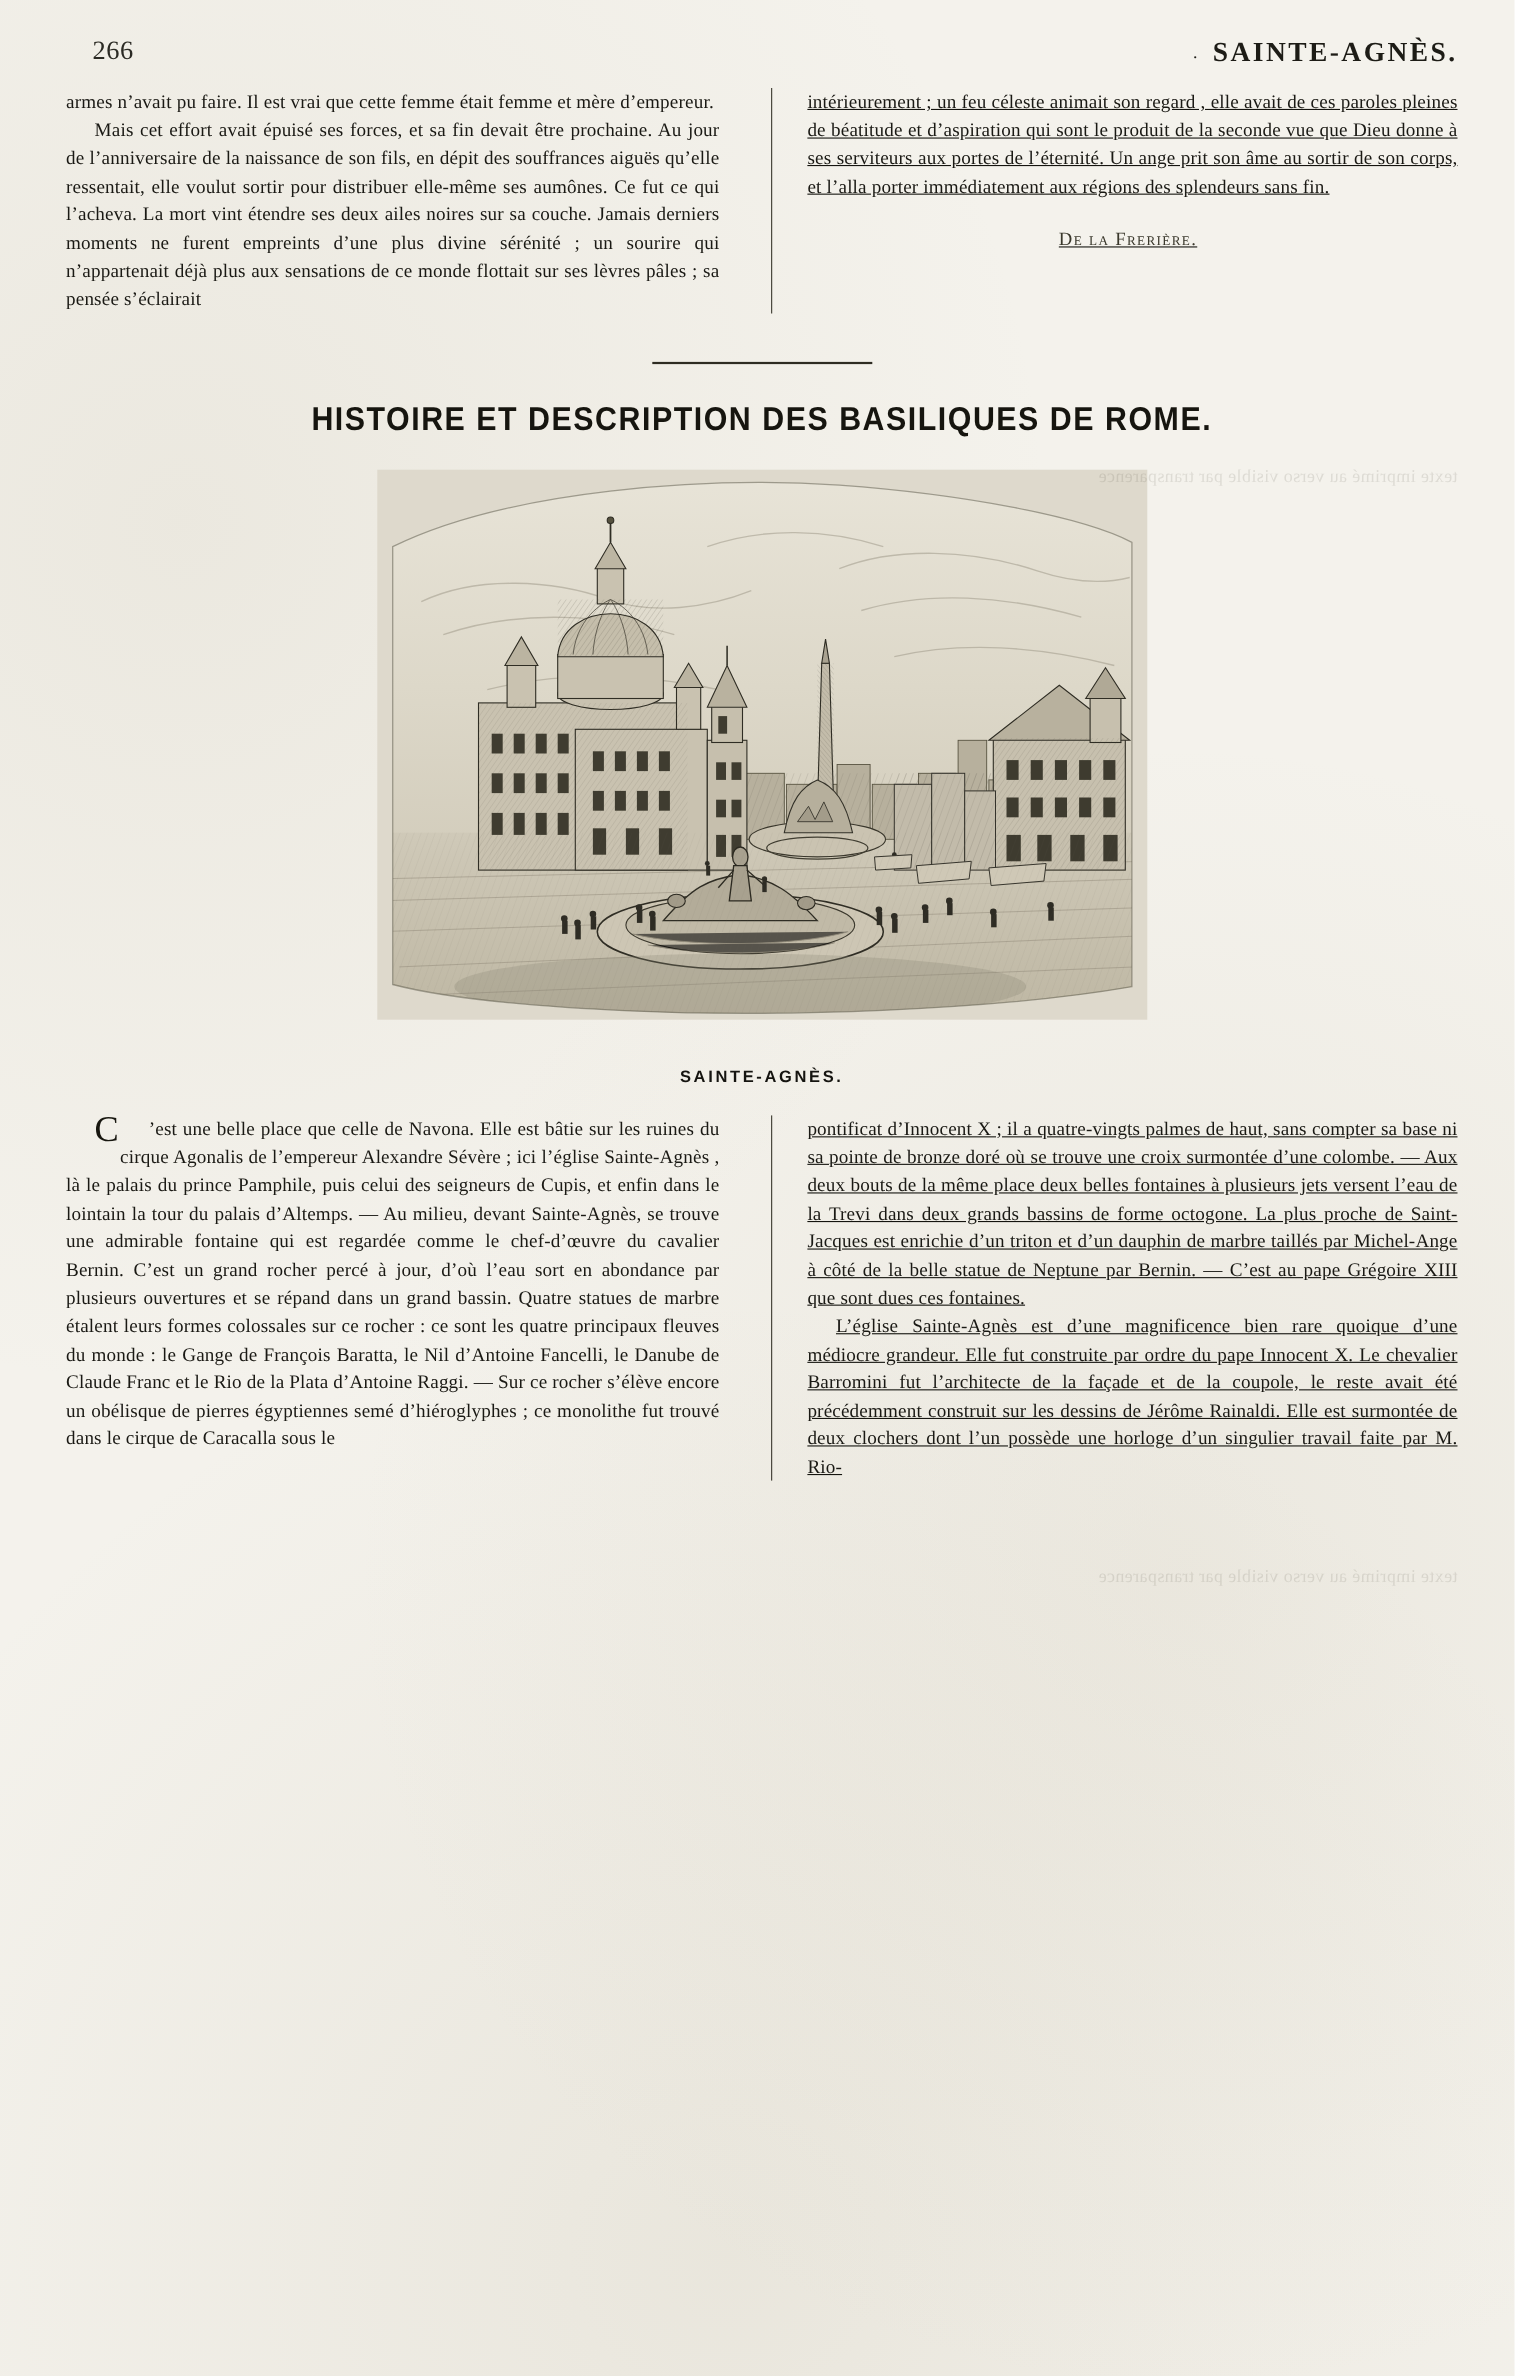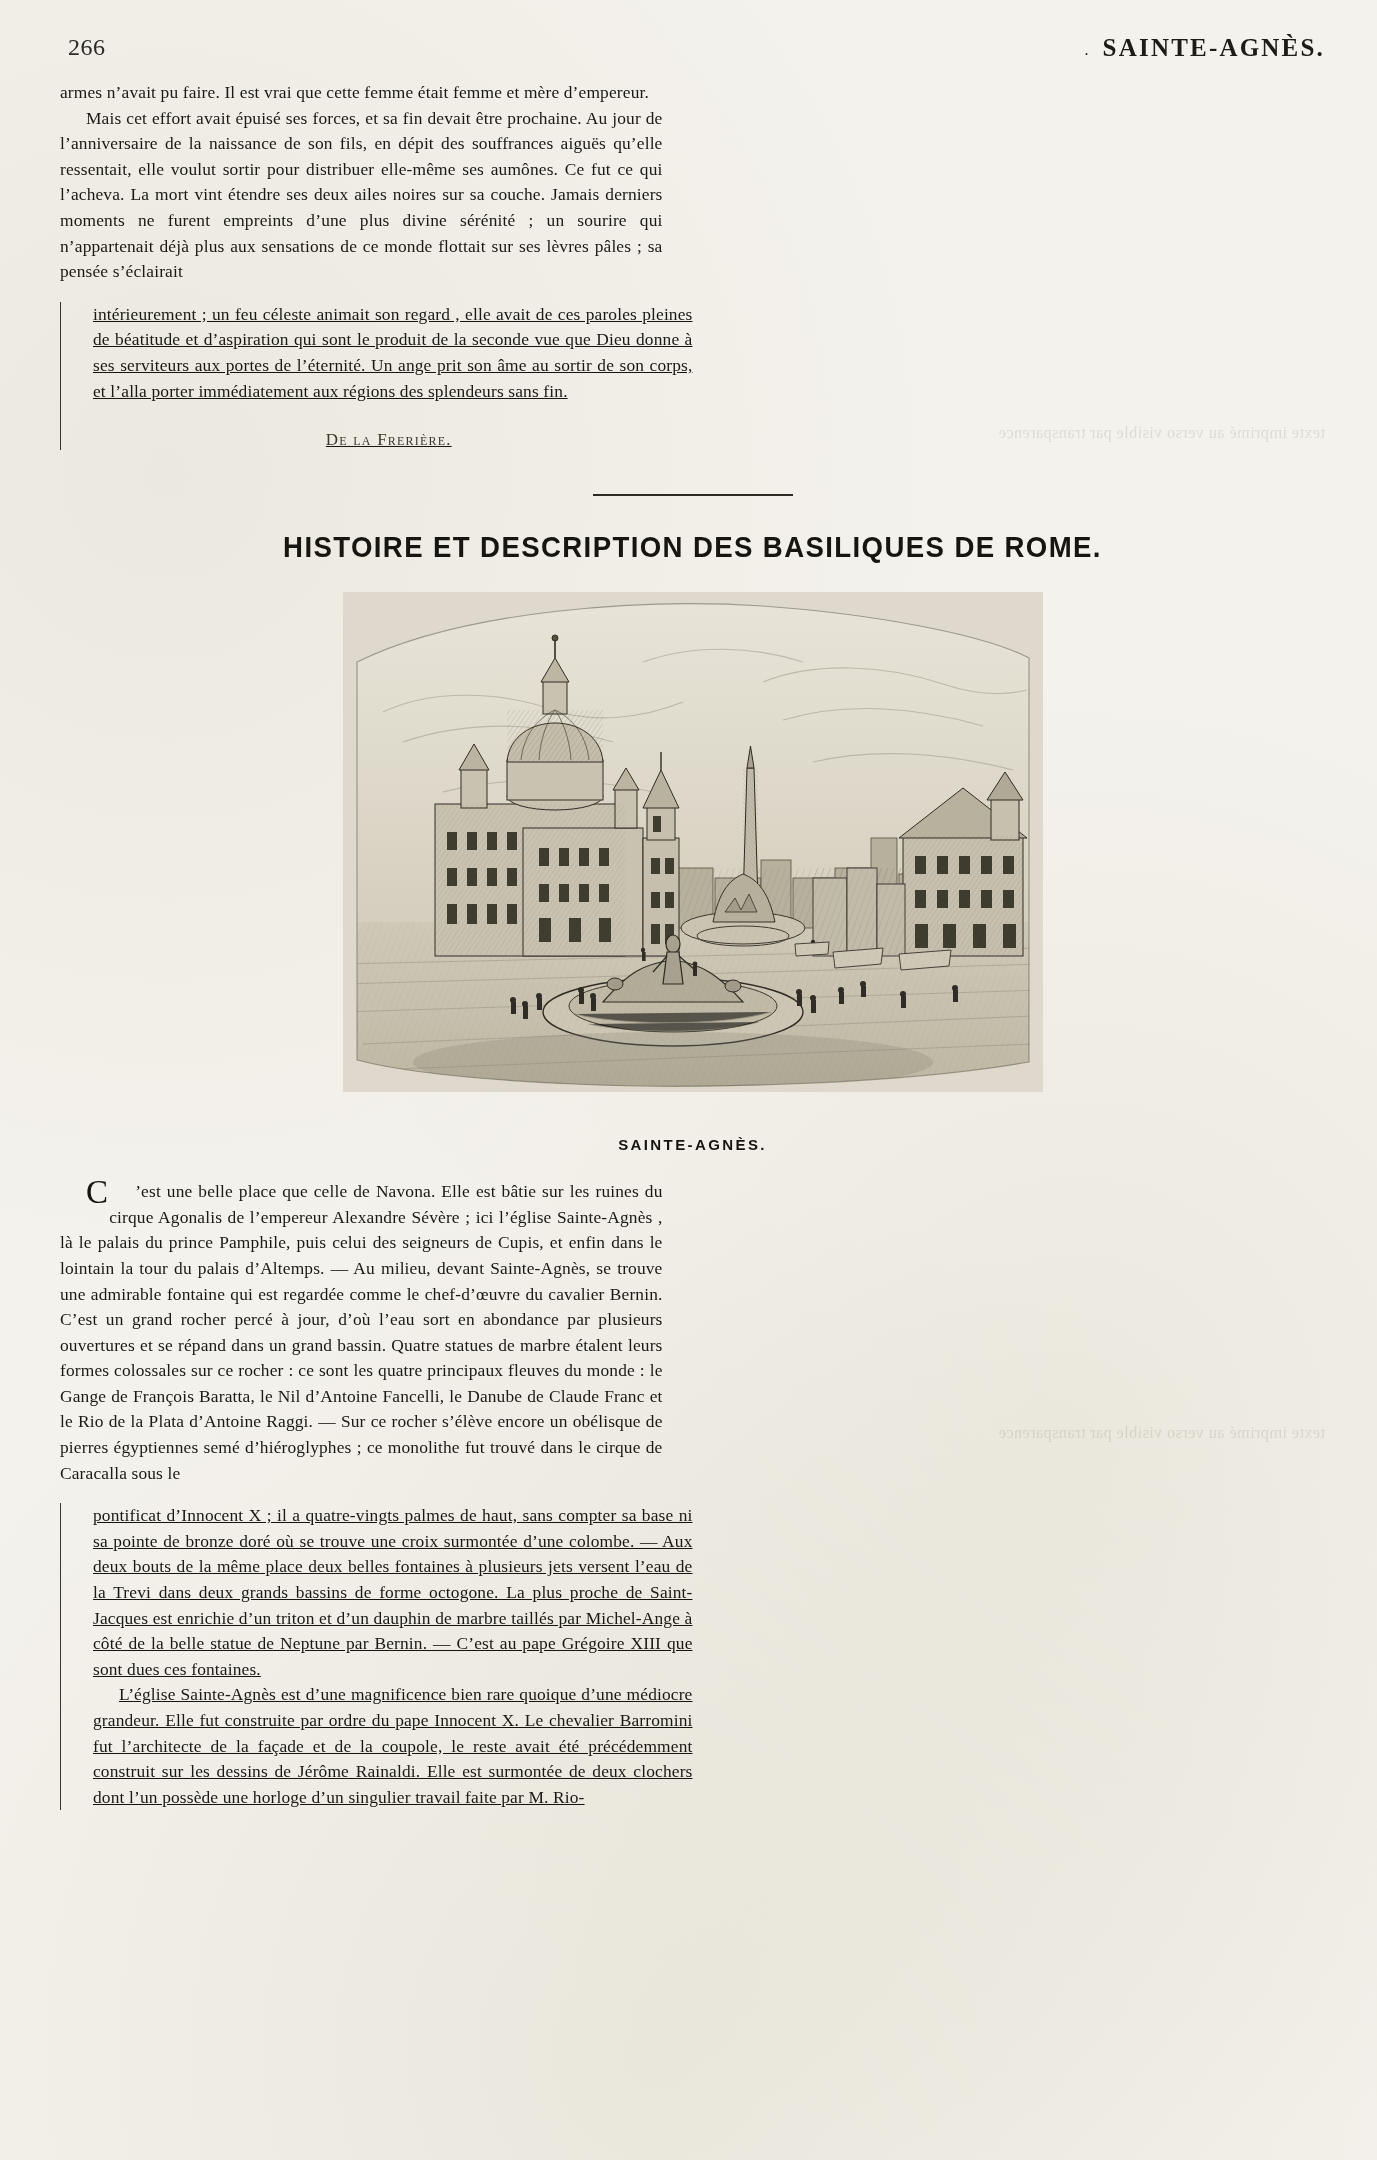--- a/index.html
+++ b/index.html
@@ -29,20 +29,21 @@
     position: absolute;
     left: 0; top: 0; right: 0; bottom: 0;
     padding: 34px 52px 10px 60px;
     box-sizing: border-box;
   }
 
   
   .running-head {
     position: relative;
     height: 38px;
+    margin-left: 16px;
   }
   .folio {
     position: absolute;
     left: 8px;
     top: 0;
     font-size: 24px;
     letter-spacing: 0.5px;
     color: #2b2a24;
   }
   .head-title {
@@ -59,21 +60,20 @@
     letter-spacing: 0;
     vertical-align: middle;
     margin-right: 14px;
   }
 
   
   .cols {
     display: flex;
     gap: 17px;
     margin-top: 8px;
-    flex-direction: column;
   }
   .col {
     width: 50%;
     box-sizing: border-box;
   }
   .col.left  { padding-right: 30px; }
   .col.right { padding-left: 34px; border-left: 1px solid #3a382e; text-decoration: underline; }
 
   .cols.top .col.left  { padding-right: 30px; }
   .cols.top .col.right { padding-left: 32px; }

